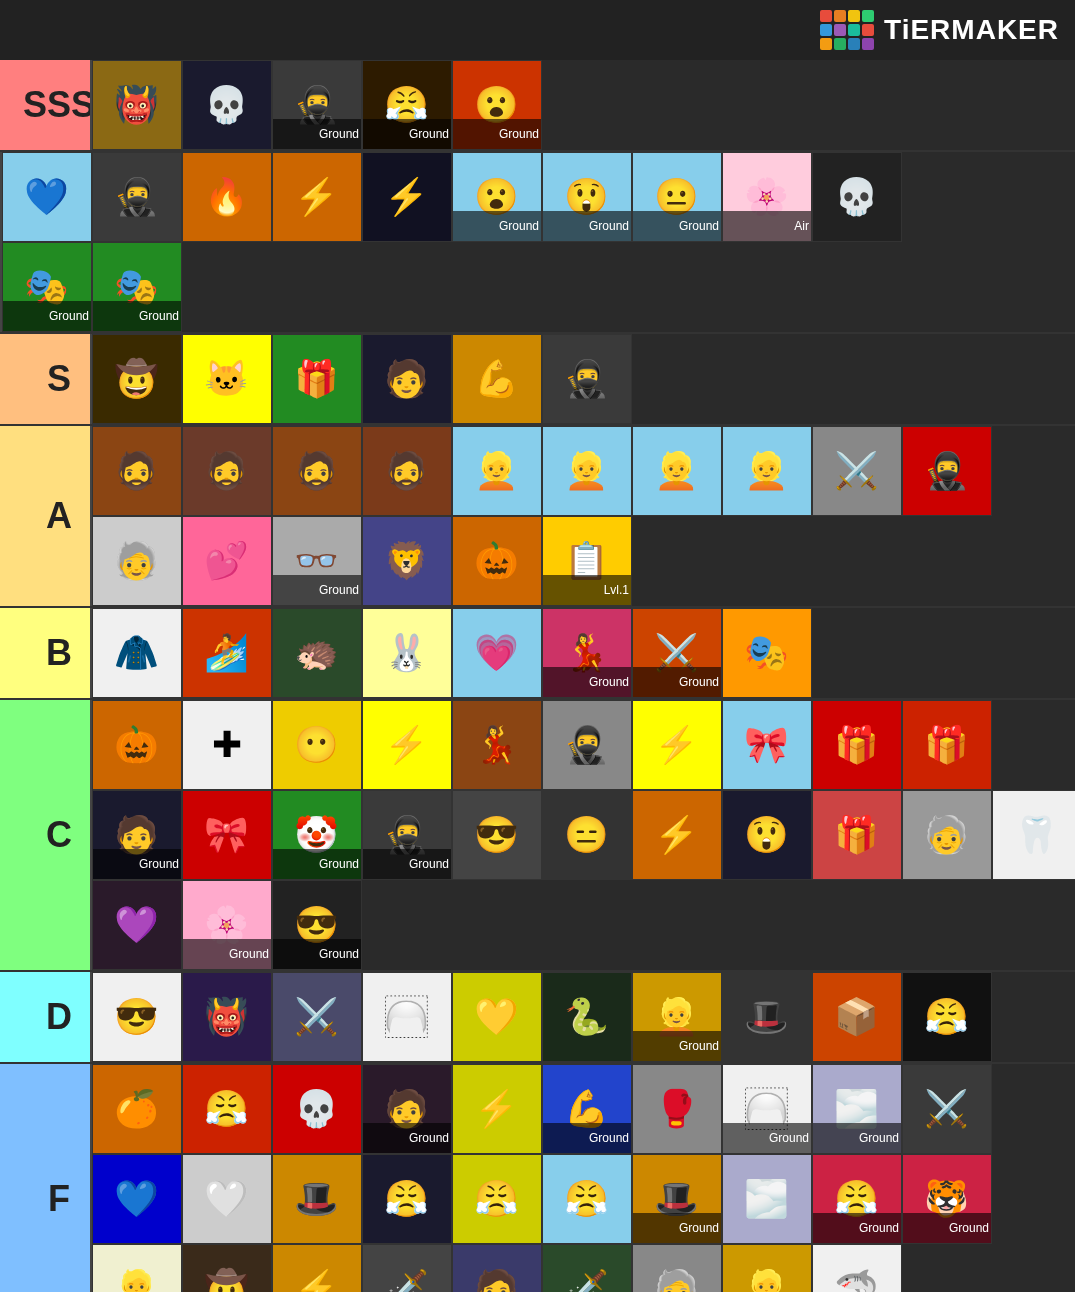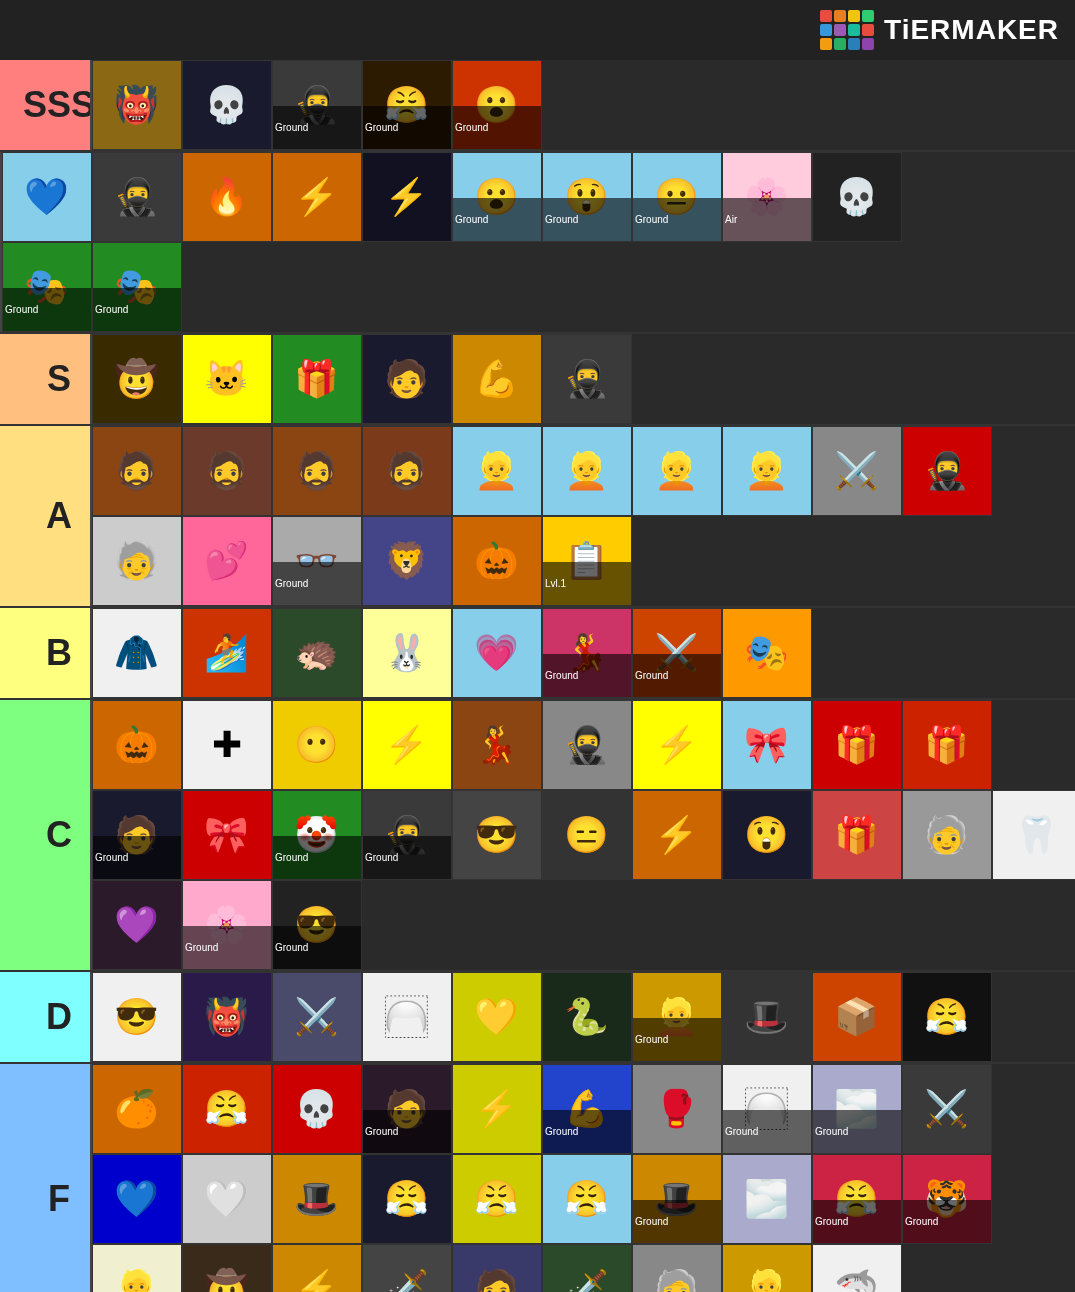--- a/index.html
+++ b/index.html
@@ -90,23 +90,23 @@
       text-align: center;
     }
 
     .character-label {
       position: absolute;
       bottom: 0;
       left: 0;
       right: 0;
       background: rgba(0,0,0,0.6);
       color: white;
-      font-size: 10px;
-      text-align: left;
-      padding: 16px 2px;
+      font-size: 12px;
+      text-align: right;
+      padding: 8px 2px;
       white-space: nowrap;
       overflow: hidden;
     }
 
     
     .tier-content-rows {
       display: flex;
       flex-direction: column;
       flex: 1;
       background: #2a2a2a;

